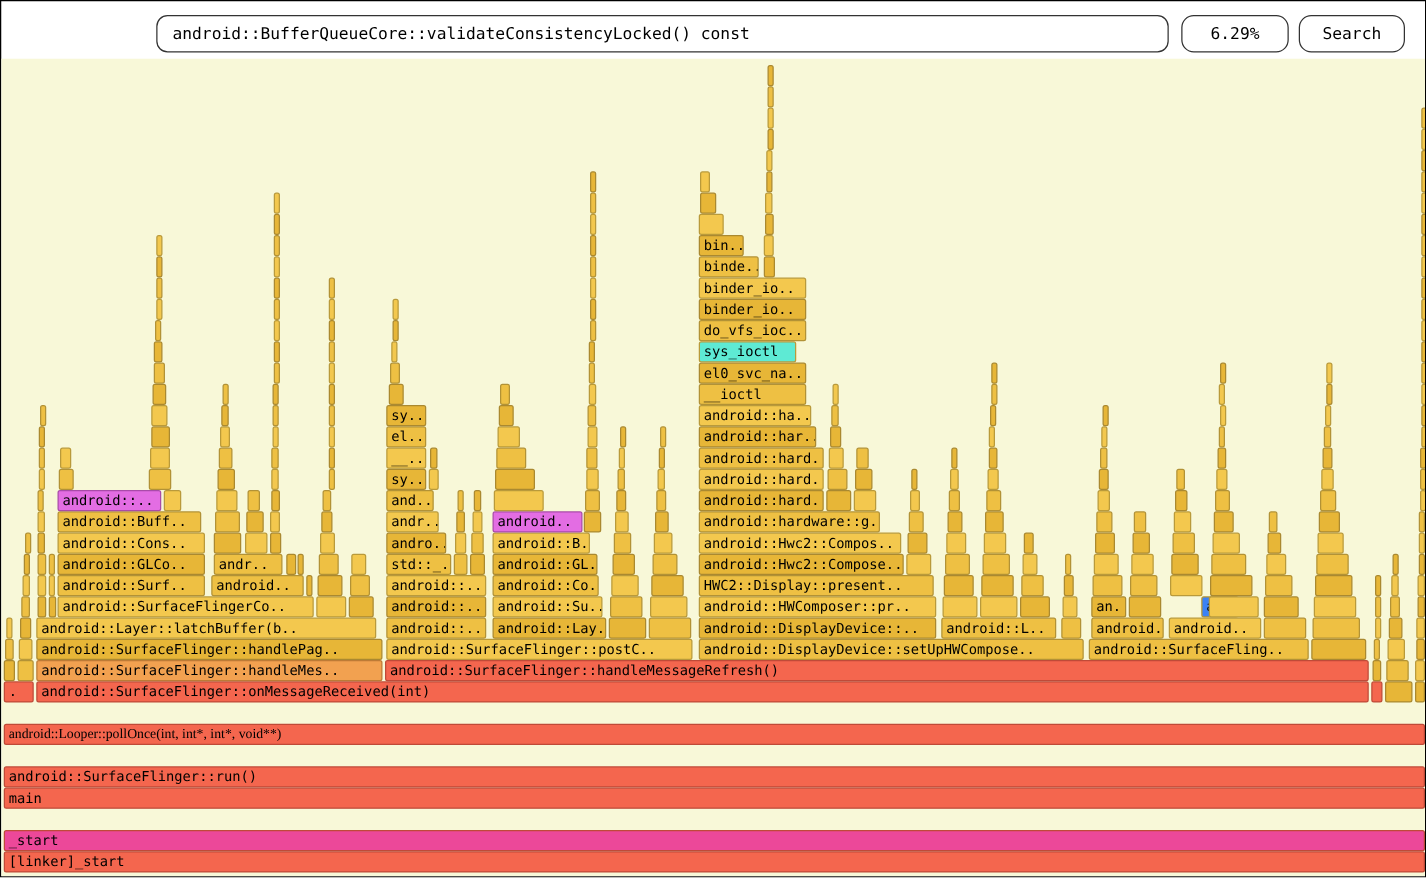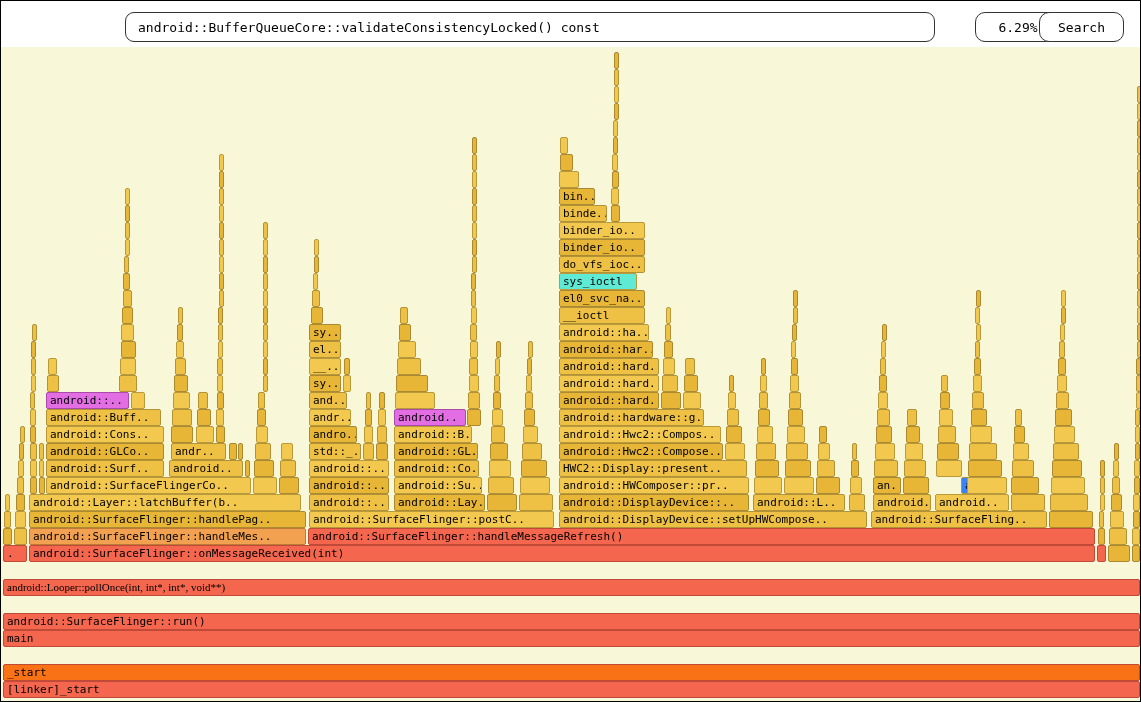--- a/index.html
+++ b/index.html
@@ -18,21 +18,21 @@
     border:1px solid #333; border-radius:9px; background:#fff;
     font-family:"DejaVu Sans Mono", monospace; font-size:13px; color:#000;
     padding:0 12px; outline:none;
   }
   .pill {
     position:absolute; top:11px; height:30px;
     border:1px solid #333; border-radius:10px; background:#fff; color:#000;
     font-family:"DejaVu Sans Mono", monospace; font-size:13px;
     display:flex; align-items:center; justify-content:center;
   }
-  .pct { left:944px; width:86px;margin-left:30px; }
+  .pct { left:944px; width:86px; }
   .btn { left:1038px; width:85px; cursor:pointer; }
   .flame-layer { position:absolute; left:0; top:0; width:1141px; height:702px; }
   .frame {
     position:absolute; height:17px;
     border:1px solid; border-radius:2px;
     font-family:"DejaVu Sans Mono", monospace; font-size:11px; line-height:15px;
     color:#000; overflow:hidden; white-space:nowrap; padding-left:3px;
     cursor:pointer;
   }
 </style>
@@ -43,21 +43,21 @@
   <div class="flame-bg"></div>
 
   <div>
     <input class="search-input" type="text" value="android::BufferQueueCore::validateConsistencyLocked() const" style="">
     <div class="pill pct">6.29%</div>
     <div class="pill btn">Search</div>
   </div>
 
   <div class="flame-layer">
       <div class="frame" style="left: 2px; top: 680px; width: 1137px; background: rgb(244, 102, 78); border-color: rgb(191, 74, 56);">[linker]_start</div>
-      <div class="frame" style="left: 2px; top: 663px; width: 1137px; background: #f97316; border-color: rgb(191, 74, 56);">_start</div>
+      <div class="frame" style="left: 2px; top: 663px; width: 1137px; background: #ec4899; border-color: rgb(191, 74, 56);">_start</div>
       <div class="frame" style="left: 2px; top: 629px; width: 1137px; background: rgb(244, 102, 78); border-color: rgb(191, 74, 56);">main</div>
       <div class="frame" style="left: 2px; top: 612px; width: 1137px; background: rgb(244, 102, 78); border-color: rgb(191, 74, 56);">android::SurfaceFlinger::run()</div>
       <div class="frame" style="left: 2px; top: 578px; width: 1137px; background: rgb(244, 102, 78); border-color: rgb(191, 74, 56); font-family: Liberation Serif, serif;">android::Looper::pollOnce(int, int*, int*, void**)</div>
       <div class="frame" style="left: 2px; top: 544px; width: 24px; background: rgb(244, 102, 78); border-color: rgb(191, 74, 56);">.</div>
       <div class="frame" style="left: 28px; top: 544px; width: 1066px; background: rgb(244, 102, 78); border-color: rgb(191, 74, 56);">android::SurfaceFlinger::onMessageReceived(int)</div>
       <div class="frame" style="left: 1096px; top: 544px; width: 9px; background: rgb(244, 102, 78); border-color: rgb(191, 74, 56);"></div>
       <div class="frame" style="left: 1107px; top: 544px; width: 22px; background: rgb(231, 182, 55); border-color: rgb(170, 137, 48);"></div>
       <div class="frame" style="left: 1131px; top: 544px; width: 8px; background: rgb(231, 182, 55); border-color: rgb(170, 137, 48);"></div>
       <div class="frame" style="left: 2px; top: 527px; width: 9px; background: rgb(231, 182, 55); border-color: rgb(170, 137, 48);"></div>
       <div class="frame" style="left: 13px; top: 527px; width: 13px; background: rgb(238, 192, 67); border-color: rgb(178, 146, 54);"></div>

